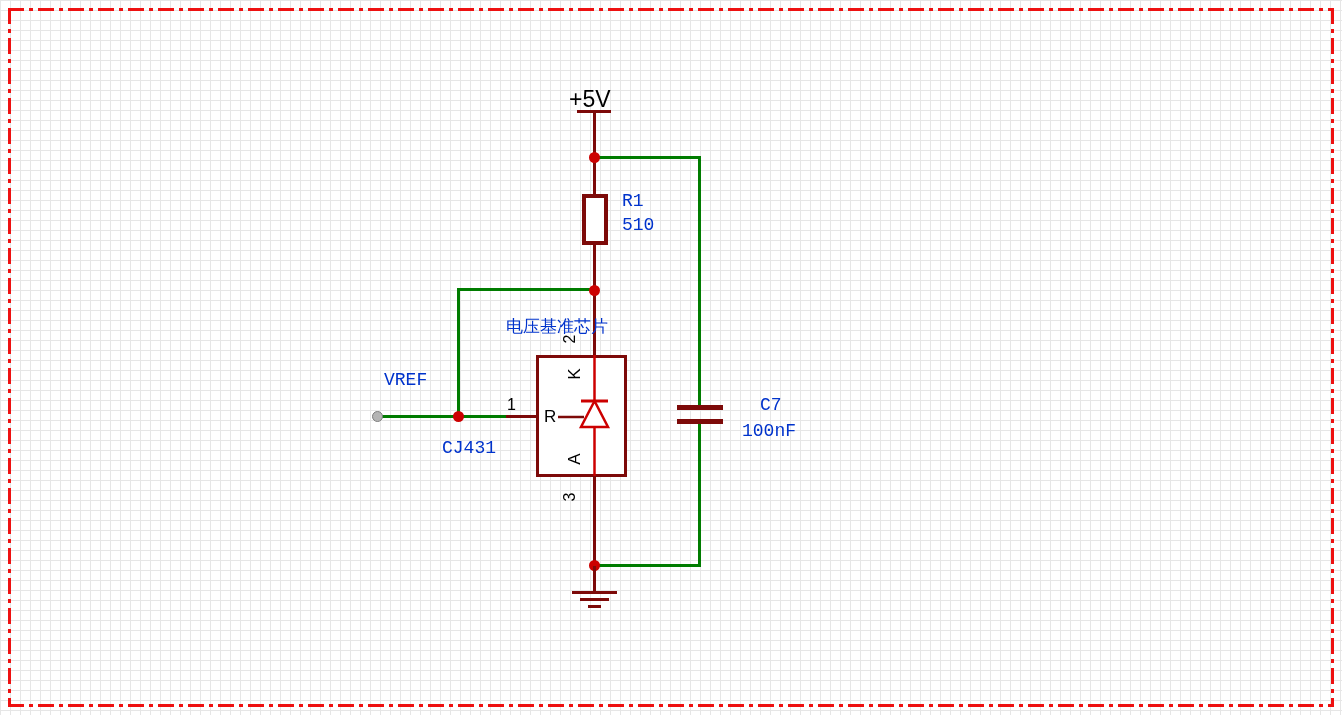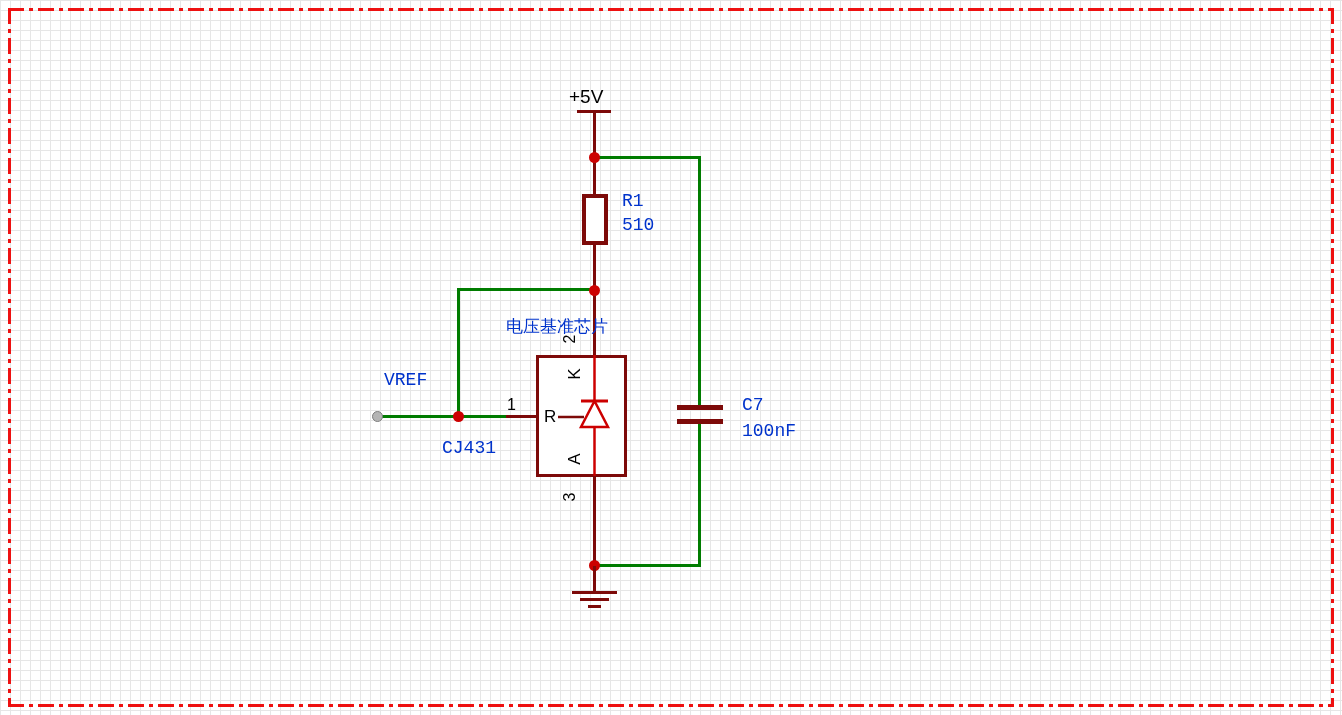--- a/index.html
+++ b/index.html
@@ -38,21 +38,21 @@
 </head>
 <body>
 
 <div class="sheet">
 
   <div class="bh" style="top:8px;"></div>
   <div class="bh" style="bottom:8px;"></div>
   <div class="bv" style="left:8px;"></div>
   <div class="bv" style="right:8px;"></div>
 
-  <div class="blk" style="left:569px;top:86px;font-size:19px;">+5V</div>
+  <div class="blk" style="left:569px;top:86px;font-size:23px;">+5V</div>
   <div class="w" style="left:577px;top:110px;width:34px;height:3px;"></div>
   <div class="w" style="left:593px;top:111px;width:3px;height:84px;"></div>
 
   <div class="body-box res" style="left:582px;top:194px;width:26px;height:51px;"></div>
   <div class="blue" style="left:622px;top:191px;">R1</div>
   <div class="blue" style="left:622px;top:215px;">510</div>
   <div class="w" style="left:593px;top:244px;width:3px;height:112px;"></div>
 
   <div class="g" style="left:594px;top:156px;width:107px;height:3px;"></div>
   <div class="g" style="left:698px;top:156px;width:3px;height:252px;"></div>
@@ -82,21 +82,21 @@
   <div class="blk" style="left:507px;top:396px;">1</div>
 
   <div class="w" style="left:505px;top:415px;width:32px;height:3px;"></div>
   <div class="g" style="left:381px;top:415px;width:125px;height:3px;"></div>
   <div class="terminal" style="left:372px;top:411px;"></div>
   <div class="blue" style="left:384px;top:370px;">VREF</div>
   <div class="dot" style="left:453px;top:411px;"></div>
 
   <div class="w" style="left:677px;top:405px;width:46px;height:5px;"></div>
   <div class="w" style="left:677px;top:419px;width:46px;height:5px;"></div>
-  <div class="blue" style="left:742px;top:395px;">C7</div>
+  <div class="blue" style="left:742px;top:395px;padding-left:18px;">C7</div>
   <div class="blue" style="left:742px;top:421px;">100nF</div>
   <div class="g" style="left:698px;top:424px;width:3px;height:143px;"></div>
 
   <div class="w" style="left:593px;top:476px;width:3px;height:90px;"></div>
   <div class="g" style="left:594px;top:564px;width:107px;height:3px;"></div>
   <div class="dot" style="left:589px;top:560px;"></div>
   <div class="w" style="left:593px;top:566px;width:3px;height:26px;"></div>
   <div class="w" style="left:572px;top:591px;width:45px;height:3px;"></div>
   <div class="w" style="left:580px;top:598px;width:29px;height:3px;"></div>
   <div class="w" style="left:588px;top:605px;width:13px;height:3px;"></div>

